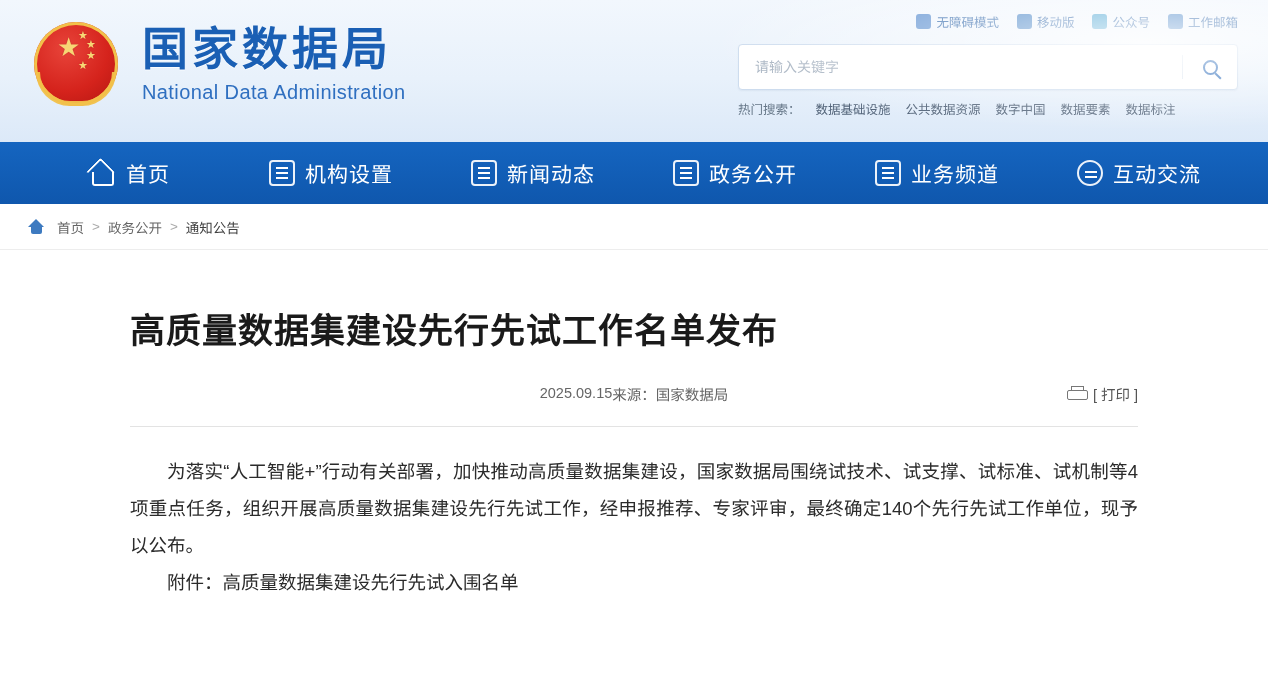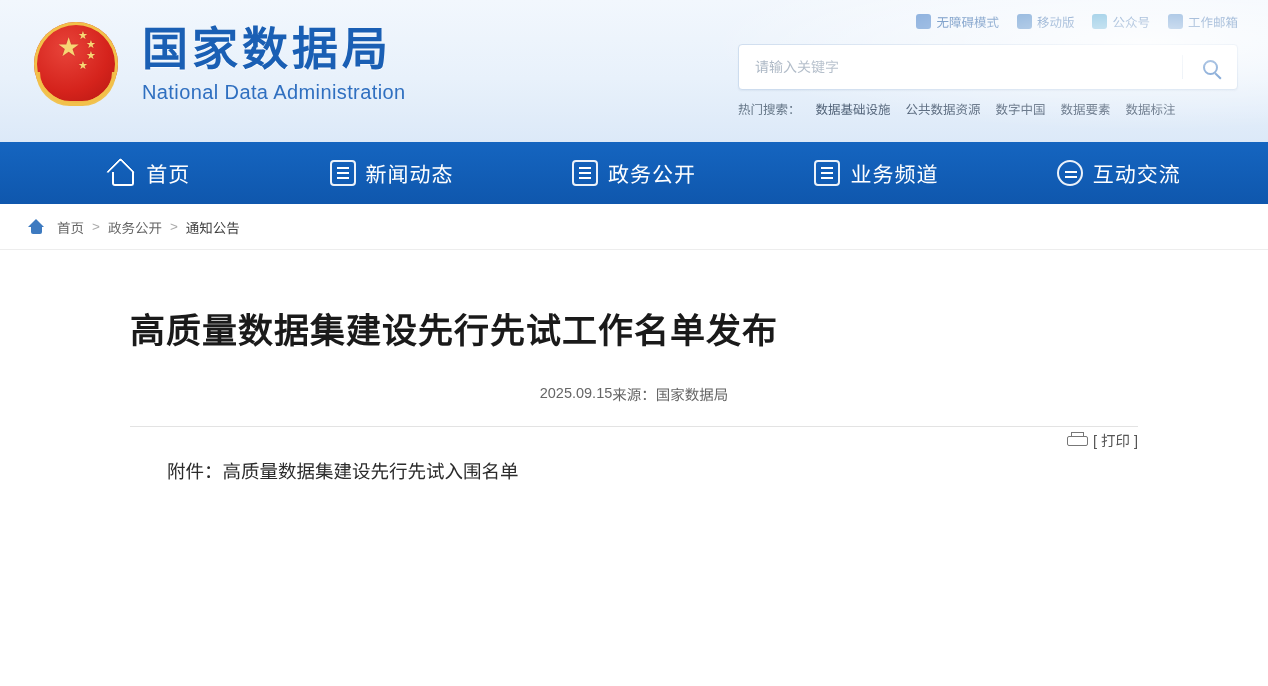--- a/index.html
+++ b/index.html
@@ -322,21 +322,20 @@
   .print {
     position: absolute;
     right: 0;
     top: 0;
     display: flex;
     align-items: center;
     gap: 7px;
     color: #555;
     cursor: pointer;
     font-size: 14.5px;
-    margin-top: 46px;
   }
   .printer {
     width: 19px; height: 15px;
     position: relative;
     display: inline-block;
   }
   .printer::before {
     content: "";
     position: absolute;
     left: 0; top: 4px;
@@ -430,20 +429,24 @@
   </div>
 </div>
 
 <div class="nav">
   <div class="nav-item">
     <span class="nav-ico home"></span>
     <span>首页</span>
   </div>
   <div class="nav-item">
     <span class="nav-ico doc"></span>
+    <span>机构设置</span>
+  </div>
+  <div class="nav-item">
+    <span class="nav-ico doc"></span>
     <span>新闻动态</span>
   </div>
   <div class="nav-item">
     <span class="nav-ico doc"></span>
     <span>政务公开</span>
   </div>
   <div class="nav-item">
     <span class="nav-ico doc"></span>
     <span>业务频道</span>
   </div>
@@ -472,15 +475,16 @@
     </span>
     <span class="print">
       <span class="printer"></span>
       <span>[ 打印 ]</span>
     </span>
   </div>
 
   <div class="divider"></div>
 
   <div class="body">
+    <p>为落实“人工智能+”行动有关部署，加快推动高质量数据集建设，国家数据局围绕试技术、试支撑、试标准、试机制等4项重点任务，组织开展高质量数据集建设先行先试工作，经申报推荐、专家评审，最终确定140个先行先试工作单位，现予以公布。</p>
     <p>附件：高质量数据集建设先行先试入围名单</p>
   </div>
 </div>
 
 </body></html>

